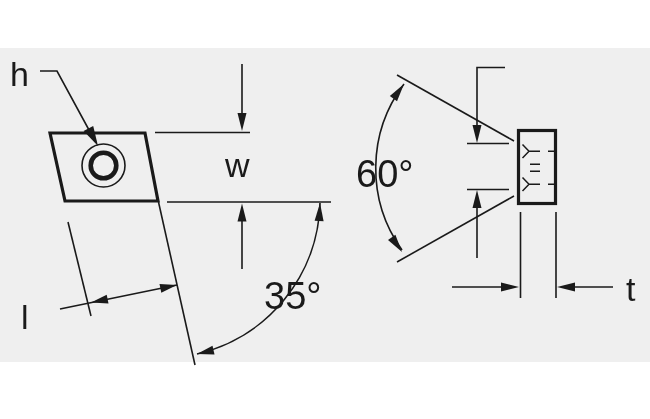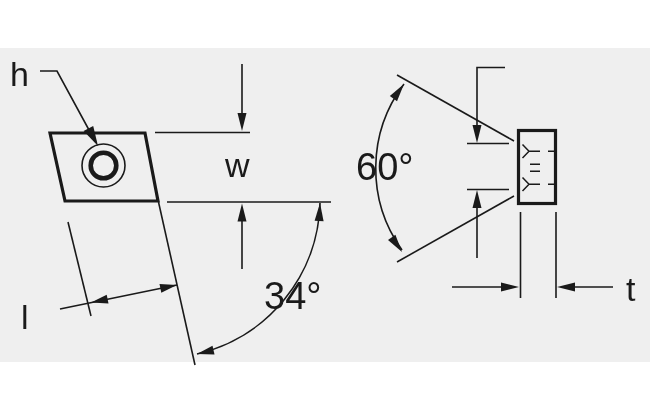--- a/index.html
+++ b/index.html
@@ -125,20 +125,20 @@
       </g>
     </g>
   </svg>
 
   <div class="dim-label" style="left:10px; top:57px;">h</div>
 
   <div class="dim-label" style="left:225px; top:148px;">w</div>
 
   <div class="dim-label" style="left:21px; top:300px;">l</div>
 
-  <div class="angle-label" style="left:264px; top:277px;">34°</div>
+  <div class="angle-label" style="left:264px; top:277px;">35°</div>
 
-  <div class="angle-label" style="left:356px; top:148px;">60°</div>
+  <div class="angle-label" style="left:356px; top:155px;">60°</div>
 
 
   <div class="dim-label" style="left:626px; top:272px;">t</div>
 
 </div>
 
 </body></html>

